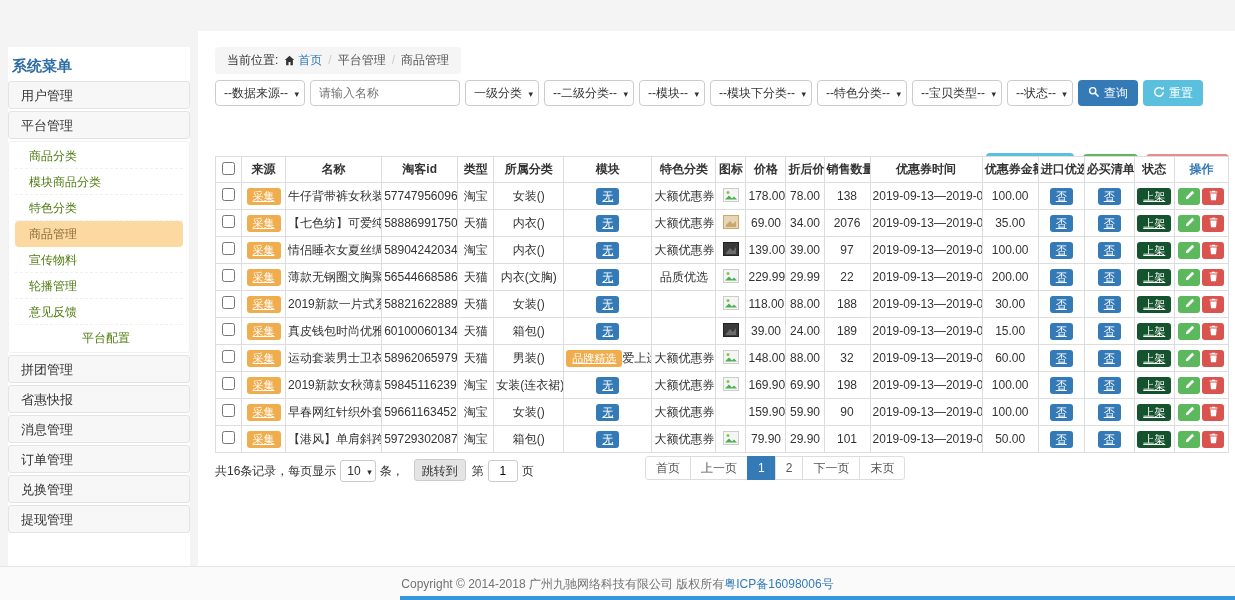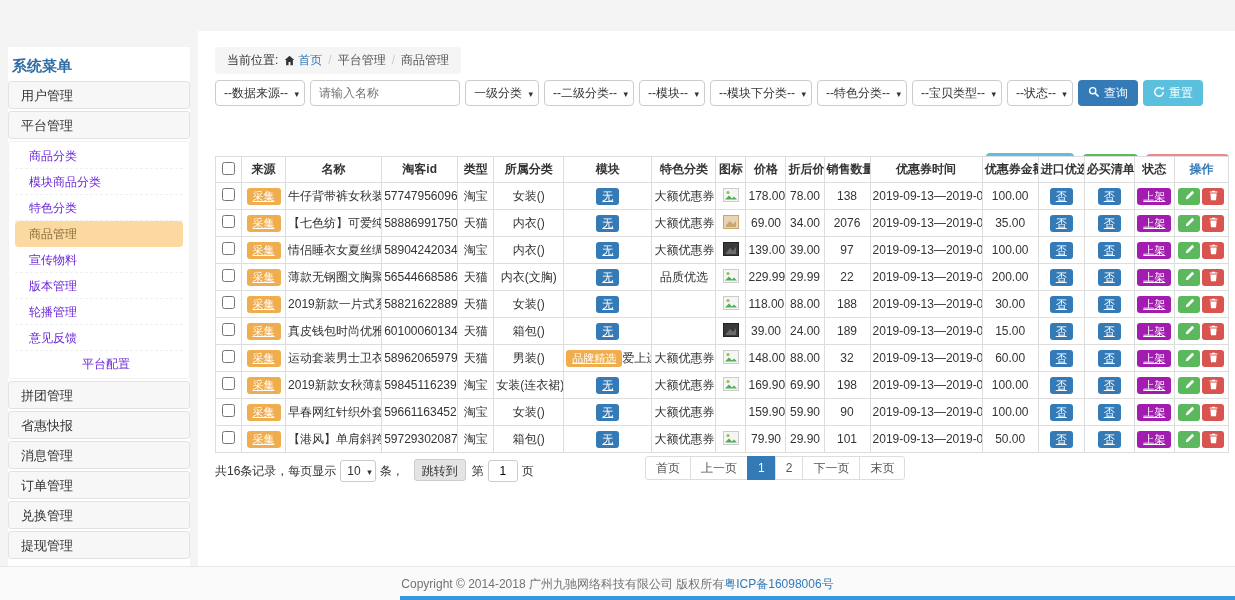--- a/index.html
+++ b/index.html
@@ -15,21 +15,21 @@
   .caret { margin-left:5px; font-size:10px; color:#555; }
 
   .sidebar-bg { position:absolute; left:8px; top:47px; width:182px; height:519px; background:#fff; }
   .content-bg { position:absolute; left:198px; top:31px; width:1037px; height:535px; background:#fff; }
 
   
   .sidebar { position:absolute; left:8px; top:55px; width:182px; z-index:2; }
   .sb-title { height:26px; line-height:22px; padding-left:4px; font-size:15px; font-weight:bold; color:#2e6da4; }
   .sb-header { height:28px; line-height:28px; padding-left:12px; background:#f7f7f7; border:1px solid #e3e3e3; border-radius:3px; margin-bottom:2px; color:#333; font-size:13px; cursor:pointer; }
   .sb-sub { background:#fff; border:1px solid #f2f2f2; border-radius:3px; margin-bottom:2px; padding:1px 6px; }
-  .sb-item { height:26px; line-height:26px; padding-left:14px; color:#6d28d9; border-bottom:1px dashed #f0f0f0; cursor:pointer; }
+  .sb-item { height:26px; line-height:26px; padding-left:14px; color:#4d7c0f; border-bottom:1px dashed #f0f0f0; cursor:pointer; }
   .sb-item:last-child { border-bottom:none;text-align:center; }
   .sb-item.active { background:#fcd9a1; border-radius:4px; color:#8a6d3b; border-bottom-color:transparent; }
 
   
   .breadcrumb { position:absolute; left:215px; top:47px; padding:5px 12px; background:#f5f5f5; border-radius:4px; z-index:2; }
   .breadcrumb .home-lnk { color:#337ab7; cursor:pointer; }
   .breadcrumb .sep { color:#ccc; margin:0 6px; }
   .breadcrumb .bc-item { color:#555; }
   .breadcrumb svg { vertical-align:-2px; margin:0 3px 0 6px; fill:#333; }
 
@@ -51,21 +51,21 @@
 
   
   table.grid { position:absolute; left:215px; top:156px; width:1014px; border-collapse:collapse; table-layout:fixed; background:#fff; z-index:2; }
   .grid th, .grid td { border:1px solid #ddd; text-align:center; font-size:12px; padding:4px 2px; overflow:hidden; white-space:nowrap; }
   .grid th { font-weight:bold; color:#333; height:24px; }
   .grid th.op-head { color:#337ab7; }
   .grid td { height:27px; color:#333; }
   .b { display:inline-block; padding:2px 6px; border-radius:3px; color:#fff; font-size:11px; line-height:13px;text-decoration:underline; }
   .b-orange { background:#f0ad4e; }
   .b-blue { background:#337ab7; cursor:pointer; }
-  .b-green { background:#a21caf; cursor:pointer; }
+  .b-green { background:#14532d; cursor:pointer; }
   .op { display:inline-block; width:22px; height:17px; border:none; border-radius:3px; cursor:pointer; vertical-align:middle; margin:0 1px; padding:0; line-height:15px; }
   .op-edit { background:#5cb85c; }
   .op-del { background:#d9534f; }
 
   
   .pager { position:absolute; left:215px; top:456px; width:1014px; height:30px; z-index:2; color:#333; }
   .pager .summary { position:absolute; left:0; top:3px; line-height:24px; }
   .pp-sel { display:inline-block; height:22px; line-height:20px; border:1px solid #ccc; border-radius:3px; background:#fff; padding:0 14px 0 6px; position:relative; margin:0 4px; cursor:pointer; }
   .pp-sel .car { position:absolute; right:3px; top:0; font-size:9px; line-height:22px; }
   .jump-btn { display:inline-block; height:22px; line-height:22px; background:#e4e4e4; border:1px solid #ccc; border-radius:3px; padding:0 7px; margin:0 6px 0 10px; cursor:pointer; color:#333; font-size:12px; }
@@ -97,21 +97,20 @@
     <div class="sb-title">系统菜单</div>
     <div>
         <div class="sb-header">用户管理</div>
         <div class="sb-header">平台管理</div>
         <div class="sb-sub">
           <div class="sb-item">商品分类</div>
           <div class="sb-item">模块商品分类</div>
           <div class="sb-item">特色分类</div>
           <div class="sb-item active">商品管理</div>
           <div class="sb-item">宣传物料</div>
-          <div class="sb-item">版本管理</div>
           <div class="sb-item">轮播管理</div>
           <div class="sb-item">意见反馈</div>
           <div class="sb-item">平台配置</div>
         </div>
         <div class="sb-header">拼团管理</div>
         <div class="sb-header">省惠快报</div>
         <div class="sb-header">消息管理</div>
         <div class="sb-header">订单管理</div>
         <div class="sb-header">兑换管理</div>
         <div class="sb-header">提现管理</div>

